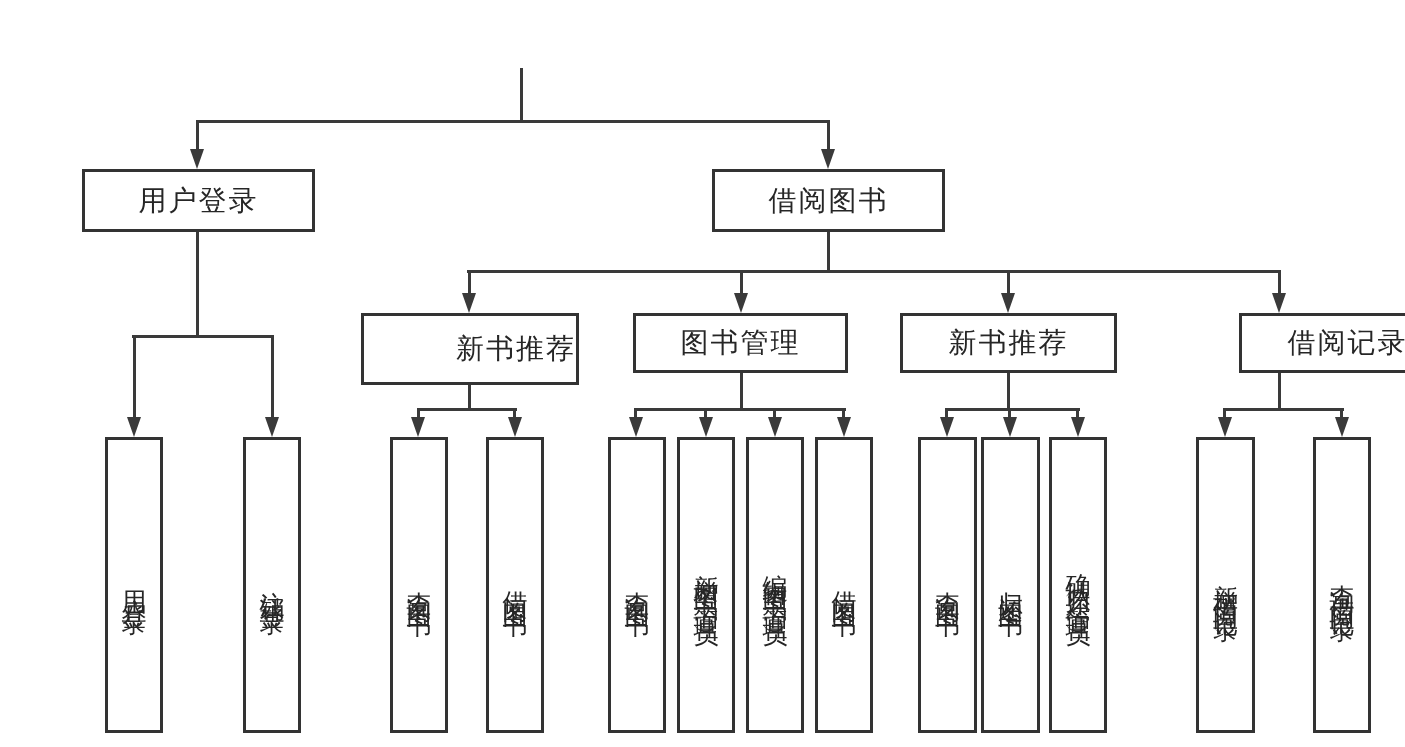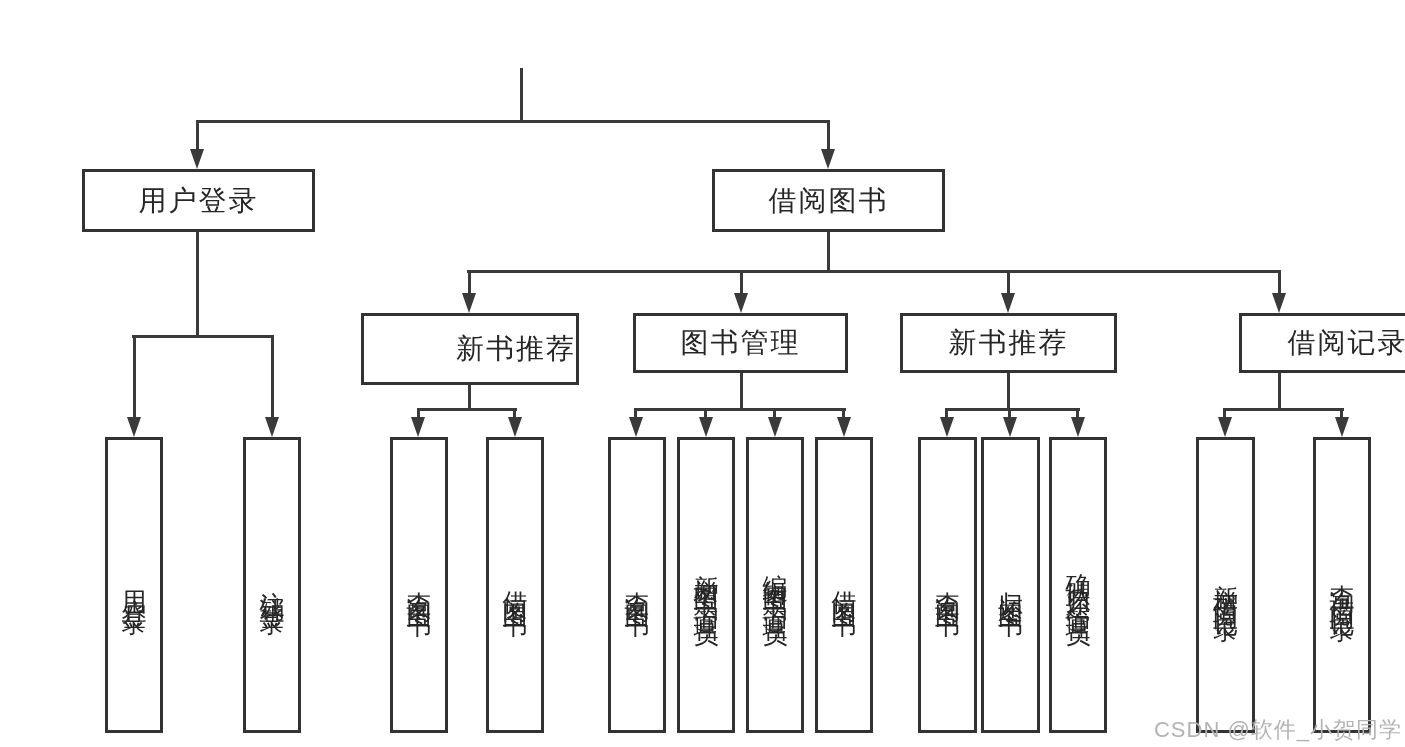--- a/index.html
+++ b/index.html
@@ -178,15 +178,14 @@
   <div class="vl" style="left:1076px; top:408px; height:11px;"></div>
   <div class="ah" style="left:1071px; top:417px;"></div>
 
   <div class="vl" style="left:1278px; top:373px; height:38px;"></div>
   <div class="hl" style="left:1223px; top:408px; width:121px;"></div>
   <div class="vl" style="left:1223px; top:408px; height:11px;"></div>
   <div class="ah" style="left:1218px; top:417px;"></div>
   <div class="vl" style="left:1340px; top:408px; height:11px;"></div>
   <div class="ah" style="left:1335px; top:417px;"></div>
 
-  <div class="watermark">CSDN @软件_小贺同学</div>
 
 </div>
 
 </body></html>

